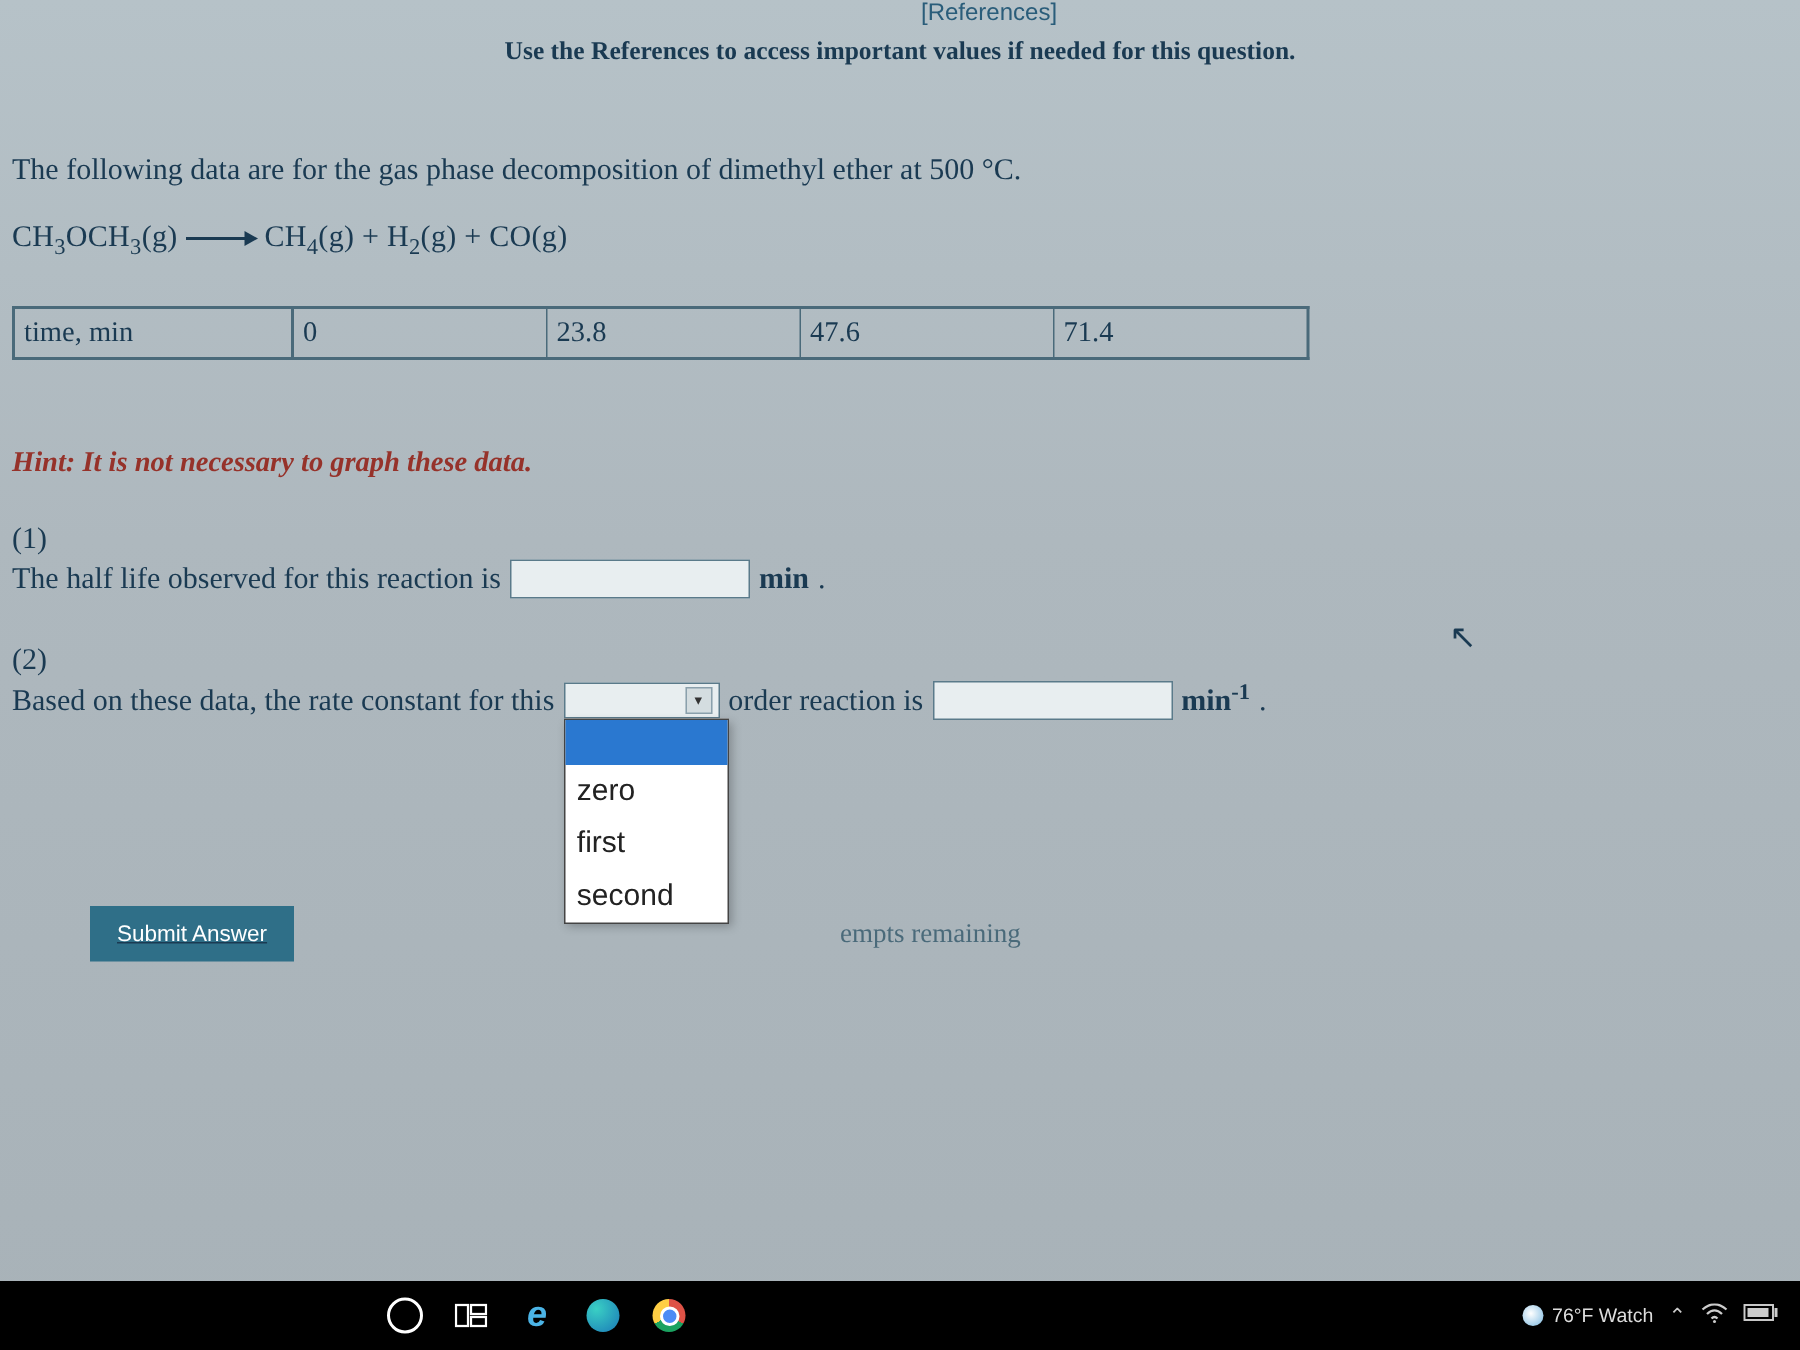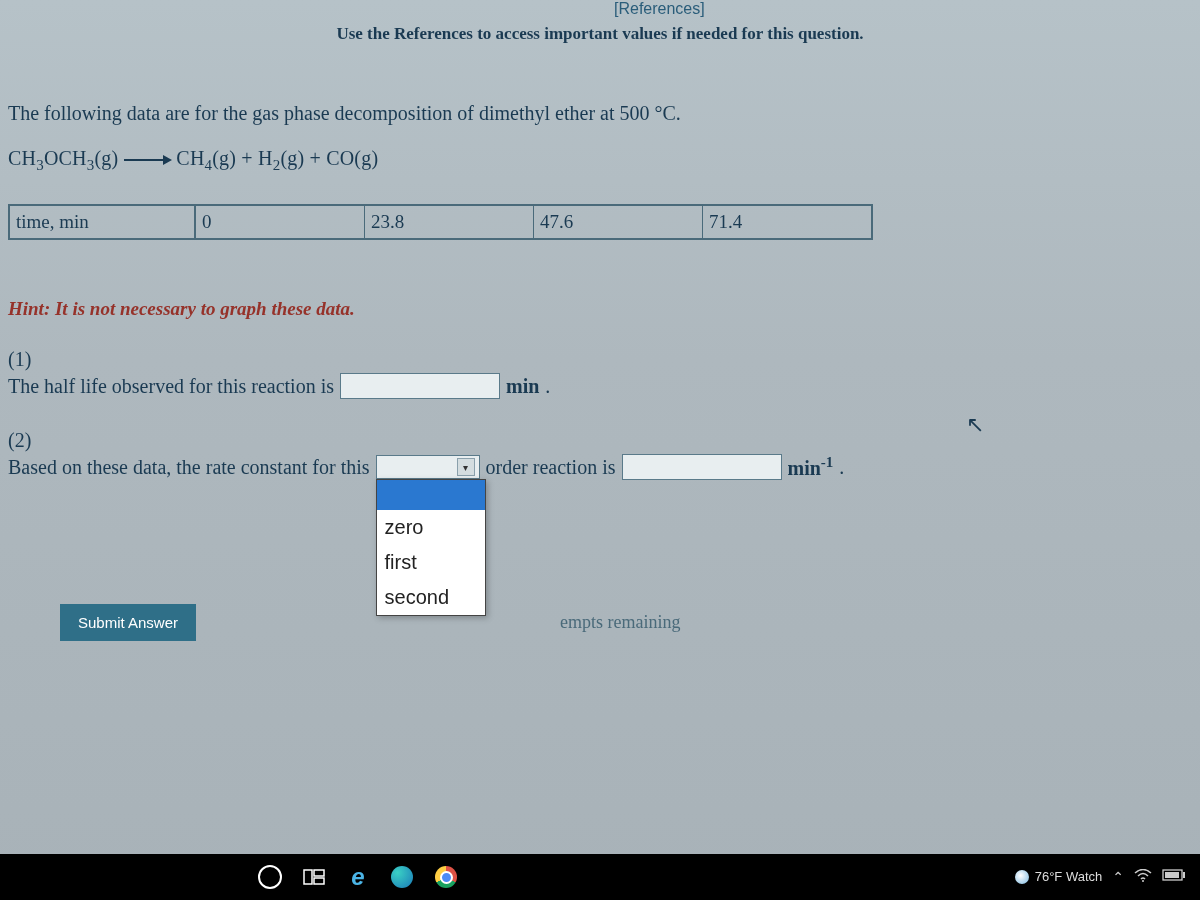--- a/index.html
+++ b/index.html
@@ -152,20 +152,21 @@
     height: 22px;
     padding: 4px 8px;
   }
   .buttons {
     position: absolute;
     top: 604px;
     left: 60px;
     display: flex;
     gap: 22px;
     align-items: flex-start;
+    text-decoration: underline;
   }
   .btn {
     font-family: Arial, sans-serif;
     color: #fff;
     font-size: 15px;
     padding: 10px 18px;
     border: none;
     cursor: pointer;
   }
   .btn.primary { background: #2f6f88; }

